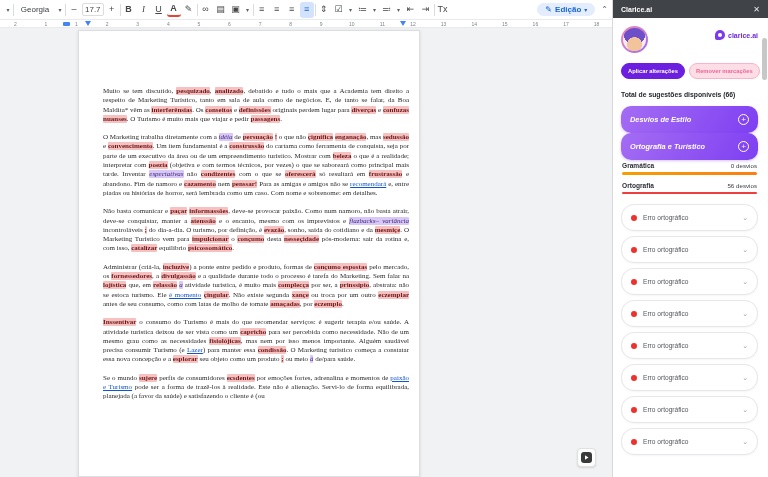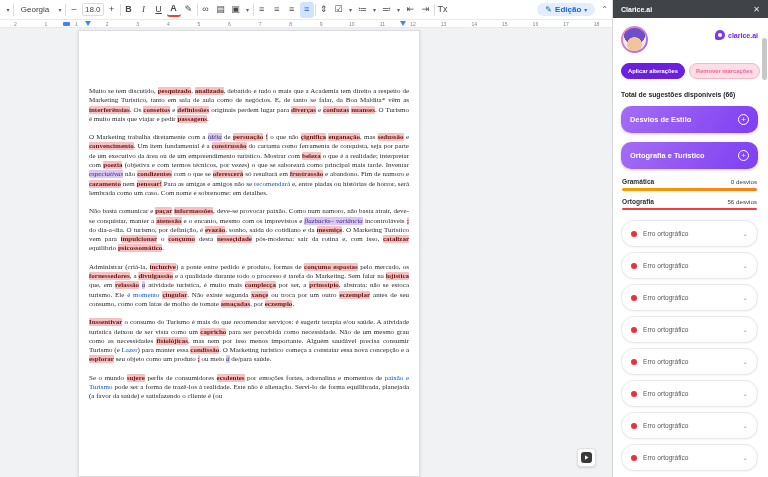--- a/index.html
+++ b/index.html
@@ -31,26 +31,26 @@
   .ruler { position:absolute; top:20px; left:0; width:612px; height:8px; background:#fff;
     border-bottom:1px solid #e8eaed; display:flex; align-items:center; z-index:4; }
   .ruler .tick { flex:1; text-align:center; font-size:5px; color:#80868b; line-height:8px; }
   .indent-marker { position:absolute; top:1px; width:0; height:0; border-left:3px solid transparent;
     border-right:3px solid transparent; border-top:5px solid #4285f4; }
   .indent-bar { position:absolute; top:2px; width:7px; height:4px; background:#4285f4; border-radius:1px; }
 
   .canvas { position:absolute; top:28px; left:0; width:612px; height:449px; background:#f1f2f4; }
   .page { position:absolute; top:2px; left:78px; width:342px; height:447px; background:#ffffff;
     border:1px solid #dcdee1; box-shadow:0 1px 3px rgba(60,64,67,.15); overflow:hidden; cursor:text; }
-  .doc { padding:56px 10px 0 10px; font-family:"Liberation Serif","DejaVu Serif",serif;
+  .doc { padding:56px 10px 0 24px; font-family:"Liberation Serif","DejaVu Serif",serif;
     font-size:7px; line-height:9.3px; color:#2a2a2a; text-align:justify; }
   .doc p { margin-bottom:9px; }
   .hl-err { background:#f6c1c1; color:#6e1616; font-weight:bold; border-radius:1px; cursor:pointer; }
   .hl-pur { background:#d9c8f6; color:#3f2a7d; border-radius:1px; cursor:pointer;font-style:italic; }
-  .lnk { color:#1155cc; cursor:pointer; }
+  .lnk { color:#1155cc; text-decoration:underline; cursor:pointer; }
 
   .float-btn { position:absolute; right:16px; bottom:10px; width:19px; height:19px; background:#fdfdfd;
     border:1px solid #e0e0e0; border-radius:4px; display:flex; align-items:center; justify-content:center;
     cursor:pointer; box-shadow:0 1px 2px rgba(0,0,0,.12); }
   .float-btn .glyph { width:11px; height:11px; background:#3a3a3a; border-radius:3px; position:relative; }
   .float-btn .glyph::after { content:""; position:absolute; left:3.5px; top:3px; width:4px; height:5px;
     background:#fff; clip-path:polygon(0 0,100% 50%,0 100%); }
 
   
   .sidebar { position:relative; width:156px; height:477px; background:#ffffff; border-left:1px solid #d9d9d9;
@@ -78,22 +78,22 @@
 
   .btn-row { display:flex; gap:4px; margin-bottom:12px; }
   .btn { border-radius:10px; font-size:5.8px; font-weight:bold; padding:4px 6px; white-space:nowrap;
     cursor:pointer; text-align:center; }
   .btn-apply { background:#6d1fe0; color:#ffffff; border:1px solid #6d1fe0; }
   .btn-remove { background:#fdddE6; background:#fddde6; color:#f06595; border:1px solid #f8b4c9; }
 
   .total { font-size:6.8px; font-weight:bold; color:#25282d; margin-bottom:8px; }
 
   .section-card { background:linear-gradient(120deg,#a46df3,#7e3ff2); border-radius:10px; height:27px;
-    display:flex; align-items:center; justify-content:space-between; padding:0 9px; margin-bottom:9px;
-    cursor:pointer; box-shadow:0 1px 3px rgba(124,58,237,.3); }
+    display:flex; align-items:center; justify-content:space-between; padding:0 9px; 
+    cursor:pointer; box-shadow:0 1px 3px rgba(124,58,237,.3);font-style:italic; }
   .section-label { color:#fff; font-size:7.4px; font-weight:bold; }
   .section-plus { width:11px; height:11px; border:1px solid #fff; border-radius:50%; color:#fff;
     font-size:8px; line-height:9px; text-align:center; }
 
   .stats { margin:2px 1px 10px 1px; }
   .stat-row { margin-bottom:7px; }
   .stat-line { display:flex; justify-content:space-between; align-items:baseline; margin-bottom:3px; }
   .stat-label { font-size:6.6px; font-weight:bold; color:#2b2e33; }
   .stat-value { font-size:6.2px; color:#3a3d42; }
   .stat-bar { height:2.5px; border-radius:2px; width:100%; }
@@ -114,21 +114,21 @@
   <div class="editor">
 
     <div class="toolbar">
       <div class="tb-left">
           <span class="tbi caret">▾</span>
           <span class="tbi sep"></span>
           <span class="tbi txt">Georgia</span>
           <span class="tbi caret">▾</span>
           <span class="tbi sep"></span>
           <span class="tbi">–</span>
-          <span class="tbi sizebox">18.0</span>
+          <span class="tbi sizebox">17.7</span>
           <span class="tbi">+</span>
           <span class="tbi sep"></span>
           <span class="tbi bold">B</span>
           <span class="tbi ital">I</span>
           <span class="tbi und">U</span>
           <span class="tbi acolor">A</span>
           <span class="tbi">✎</span>
           <span class="tbi sep"></span>
           <span class="tbi">∞</span>
           <span class="tbi">▤</span>

